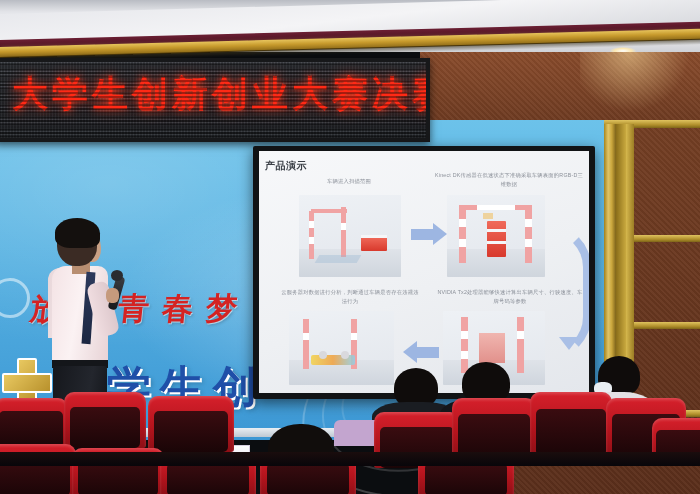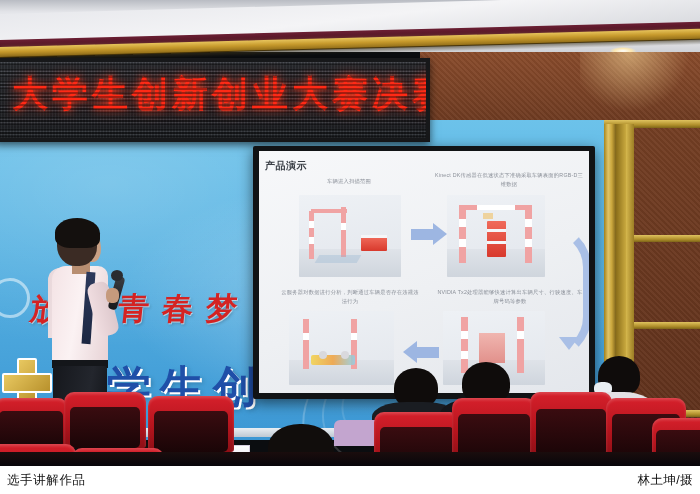--- a/index.html
+++ b/index.html
@@ -525,18 +525,14 @@
     </div>
   <div class="seat" style="left:260px;top:452px;width:96px;height:44px;">
       <div class="seat-inner"></div>
     </div>
   <div class="seat" style="left:418px;top:452px;width:96px;height:44px;">
       <div class="seat-inner"></div>
     </div>
 
   <div class="floor-dark"></div>
 
-  <div class="caption-bar">
-    <span class="cap-left">选手讲解作品</span>
-    <span class="cap-right">林土坤/摄</span>
-  </div>
 
 </div>
 
 </body></html>

